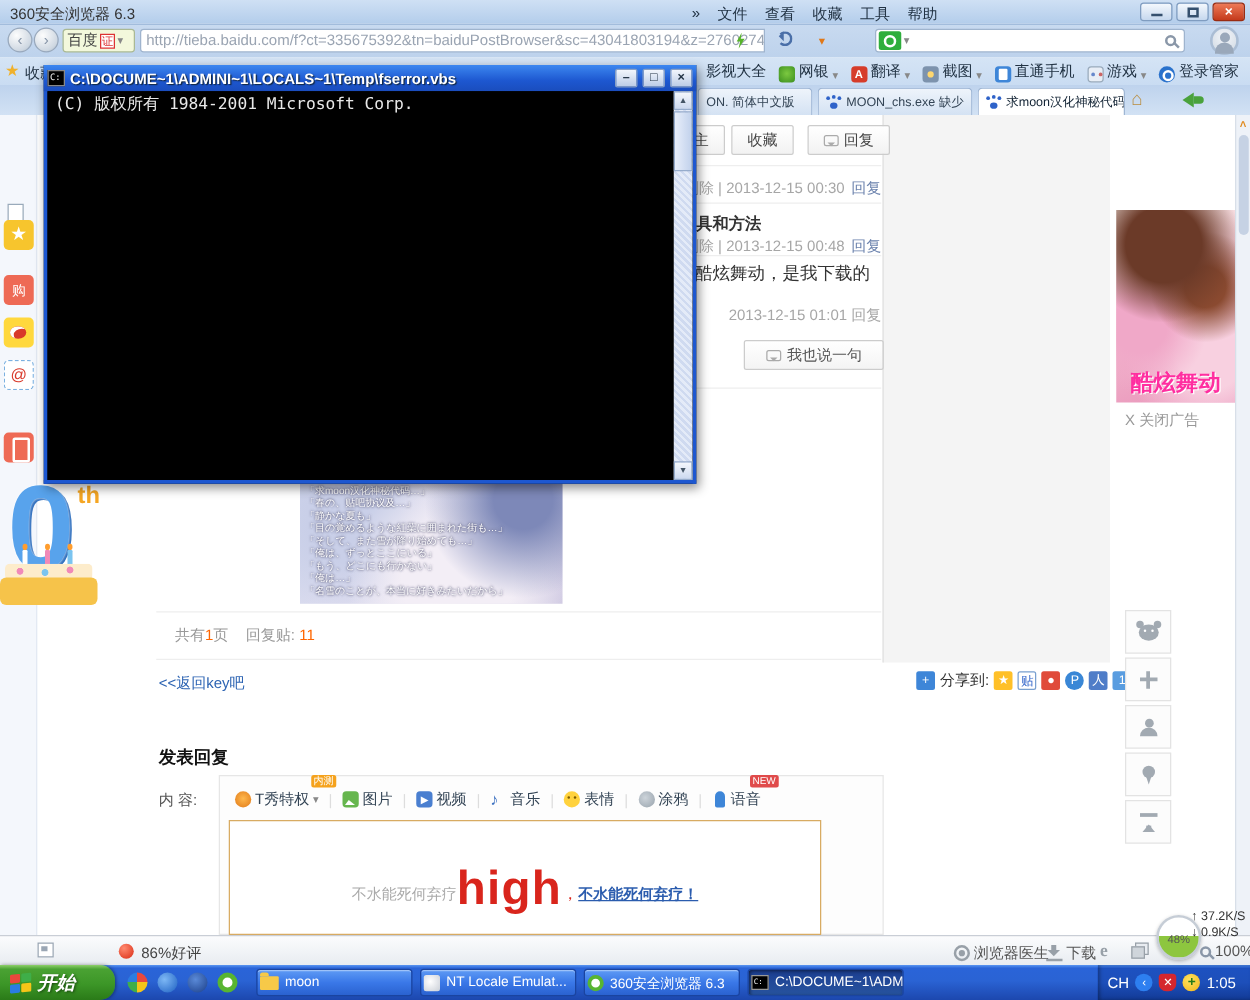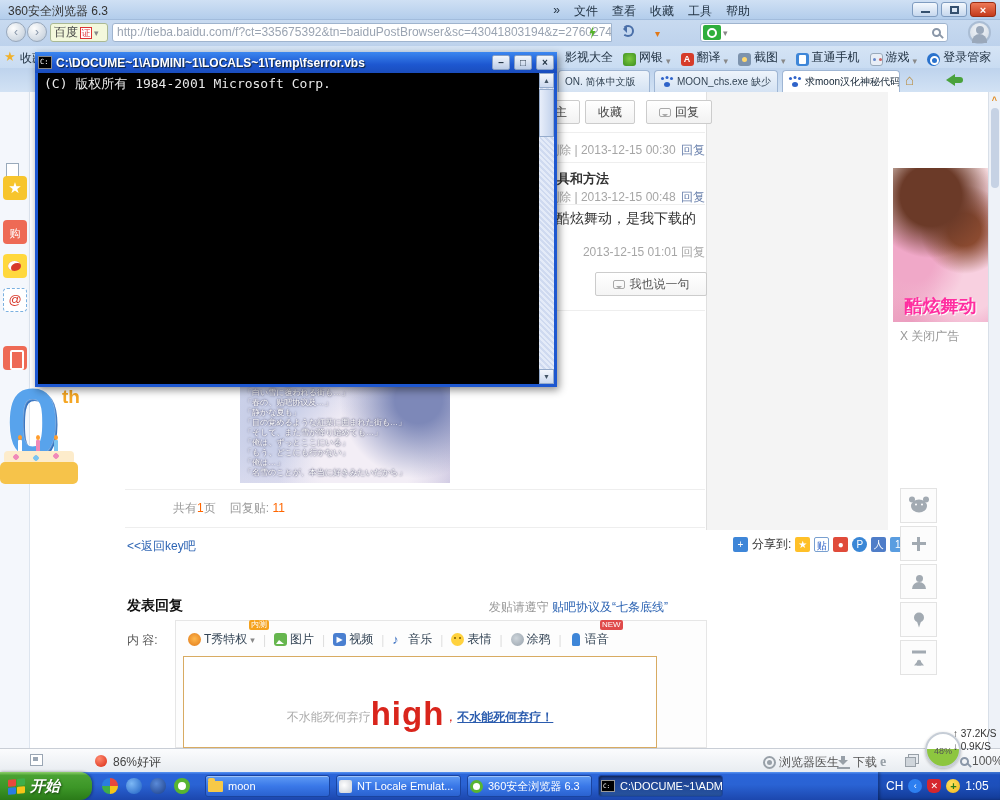--- a/index.html
+++ b/index.html
@@ -108,21 +108,21 @@
   .animeimg{position:absolute;left:210px;top:293px;width:210px;height:98px;overflow:hidden;
     background:
       radial-gradient(circle at 85% 15%,#7d88b8 0 12%,transparent 40%),
       radial-gradient(circle at 60% 80%,#f3eef6 0 30%,transparent 60%),
       radial-gradient(circle at 20% 30%,#c9cfe8 0 20%,transparent 50%),
       linear-gradient(120deg,#cdd5ec,#e9e4f2 40%,#f5f2f7 60%,#cfc9e2);}
   .animeimg .jl{display:block;font-size:8px;line-height:10px;color:#fff;
     text-shadow:0 0 2px #5a5a7a,0 0 2px #5a5a7a;padding-left:4px;white-space:nowrap;}
   .animeimg .jl:first-child{padding-top:3px;}
 
-  .pager{position:absolute;left:110px;top:408px;font-size:12px;color:#999;margin-left:33px;}
+  .pager{position:absolute;left:110px;top:408px;font-size:12px;color:#999;}
   .pager b{color:#f60;font-weight:normal;}
   .pager .gap{display:inline-block;width:14px;}
   .backlink{position:absolute;left:97px;top:446px;font-size:12px;color:#2d64b3;}
   .sharerow{position:absolute;left:703px;top:444px;display:flex;align-items:center;gap:4px;font-size:12px;color:#333;}
   .shic{width:15px;height:15px;border-radius:2px;display:inline-block;text-align:center;line-height:15px;font-size:10px;color:#fff;}
 
   .formhead{position:absolute;left:97px;top:505px;font-size:14px;font-weight:bold;color:#111;}
   .notice{position:absolute;left:380px;top:507px;width:258px;text-align:right;font-size:12px;color:#999;white-space:nowrap;}
   .notice .lnk{color:#2d64b3;}
   .contentlabel{position:absolute;left:97px;top:540px;font-size:12px;color:#555;}
@@ -137,21 +137,21 @@
   .ei-t{background:radial-gradient(circle at 50% 45%,#ffb84d,#e07818);border-radius:50%;}
   .ei-pic{background:#66b64e;}.ei-pic::after{content:"";position:absolute;left:2px;bottom:2px;border:4px solid transparent;border-bottom-color:#fff;border-left-width:3px;border-right-width:5px;}
   .ei-vid{background:#4a7fd0;color:#fff;font-size:8px;text-align:center;line-height:13px;}
   .ei-mus{color:#3a6fc0;font-size:13px;line-height:13px;}
   .ei-emo{background:#ffd23e;border-radius:50%;}.ei-emo::after{content:"";position:absolute;left:3px;top:4px;width:2px;height:2px;border-radius:50%;background:#7a5a00;box-shadow:5px 0 0 #7a5a00;}
   .ei-doo{background:radial-gradient(circle at 40% 40%,#cdd4da,#97a2ac);border-radius:50%;}
   .ei-voi{background:#3e86d8;border-radius:5px 5px 2px 2px;width:8px;margin:0 2px;}
   .txtarea{position:absolute;left:153px;top:564px;width:474px;height:92px;background:#fff;border:1px solid #d8ab62;}
   .wm{position:absolute;left:0;bottom:14px;width:100%;text-align:center;white-space:nowrap;}
   .wm .g{color:#a9a9a9;font-size:12px;}
-  .wm .h{color:#d9251c;font-size:33px;font-weight:bold;vertical-align:-4px;letter-spacing:1px;}
+  .wm .h{color:#d9251c;font-size:38px;font-weight:bold;vertical-align:-4px;letter-spacing:1px;}
   .wm .c{color:#d9251c;font-size:13px;}
   .wm .l{color:#2b5cae;font-size:12px;text-decoration:underline;font-weight:bold;}
 
   
   .ad{position:absolute;left:863px;top:76px;width:95px;height:154px;overflow:hidden;
     background:
       radial-gradient(circle at 40% 18%,#6b3a28 0 22%,transparent 45%),
       radial-gradient(circle at 75% 40%,#8a4a30 0 14%,transparent 38%),
       radial-gradient(circle at 20% 60%,#f0a8c8 0 18%,transparent 45%),
       radial-gradient(circle at 80% 75%,#f8d0e0 0 20%,transparent 50%),
@@ -417,21 +417,21 @@
     <div class="meta" style="top:152px;">
       <span>2013-12-15 01:01 回复</span>
     </div>
     <div class="saybtn">
       <span class="bubble"></span>
       <span>我也说一句</span>
     </div>
     <div class="sep" style="top:218px;"></div>
 
     <div class="animeimg">
-      <span class="jl">「白い雪に覆われる街も…」</span>
+      <span class="jl">「求moon汉化神秘代码…」</span>
       <span class="jl">「春の、贴吧协议及…」</span>
       <span class="jl">「静かな夏も」</span>
       <span class="jl">「目の覚めるような紅葉に囲まれた街も…」</span>
       <span class="jl">「そして、また雪が降り始めても…」</span>
       <span class="jl">「俺は、ずっとここにいる」</span>
       <span class="jl">「もう、どこにも行かない」</span>
       <span class="jl">「俺は…」</span>
       <span class="jl">「名雪のことが、本当に好きみたいだから」</span>
     </div>
 
@@ -447,24 +447,20 @@
       <span>分享到:</span>
       <span class="shic" style="background:#ffc028;color:#fff;">★</span>
       <span class="shic" style="background:#fff;border:1px solid #79a0d0;color:#2f63c9;">贴</span>
       <span class="shic" style="background:#e04b3a;">●</span>
       <span class="shic" style="background:#3a87d6;border-radius:50%;">P</span>
       <span class="shic" style="background:#4f7dc8;">人</span>
       <span class="shic" style="background:#5a9de0;">1</span>
     </div>
 
     <div class="formhead">发表回复</div>
-    <div class="notice">
-      <span>发贴请遵守</span>
-      <span class="lnk">贴吧协议及“七条底线”</span>
-    </div>
     <div class="contentlabel">内 容:</div>
 
     <div class="editor">
       <div class="edtools">
         <span class="edtool">
           <span class="ei ei-t"></span>
           <span>T秀特权</span>
           <span class="caret">▾</span>
           <span class="bdg beta">内测</span>
         </span>

